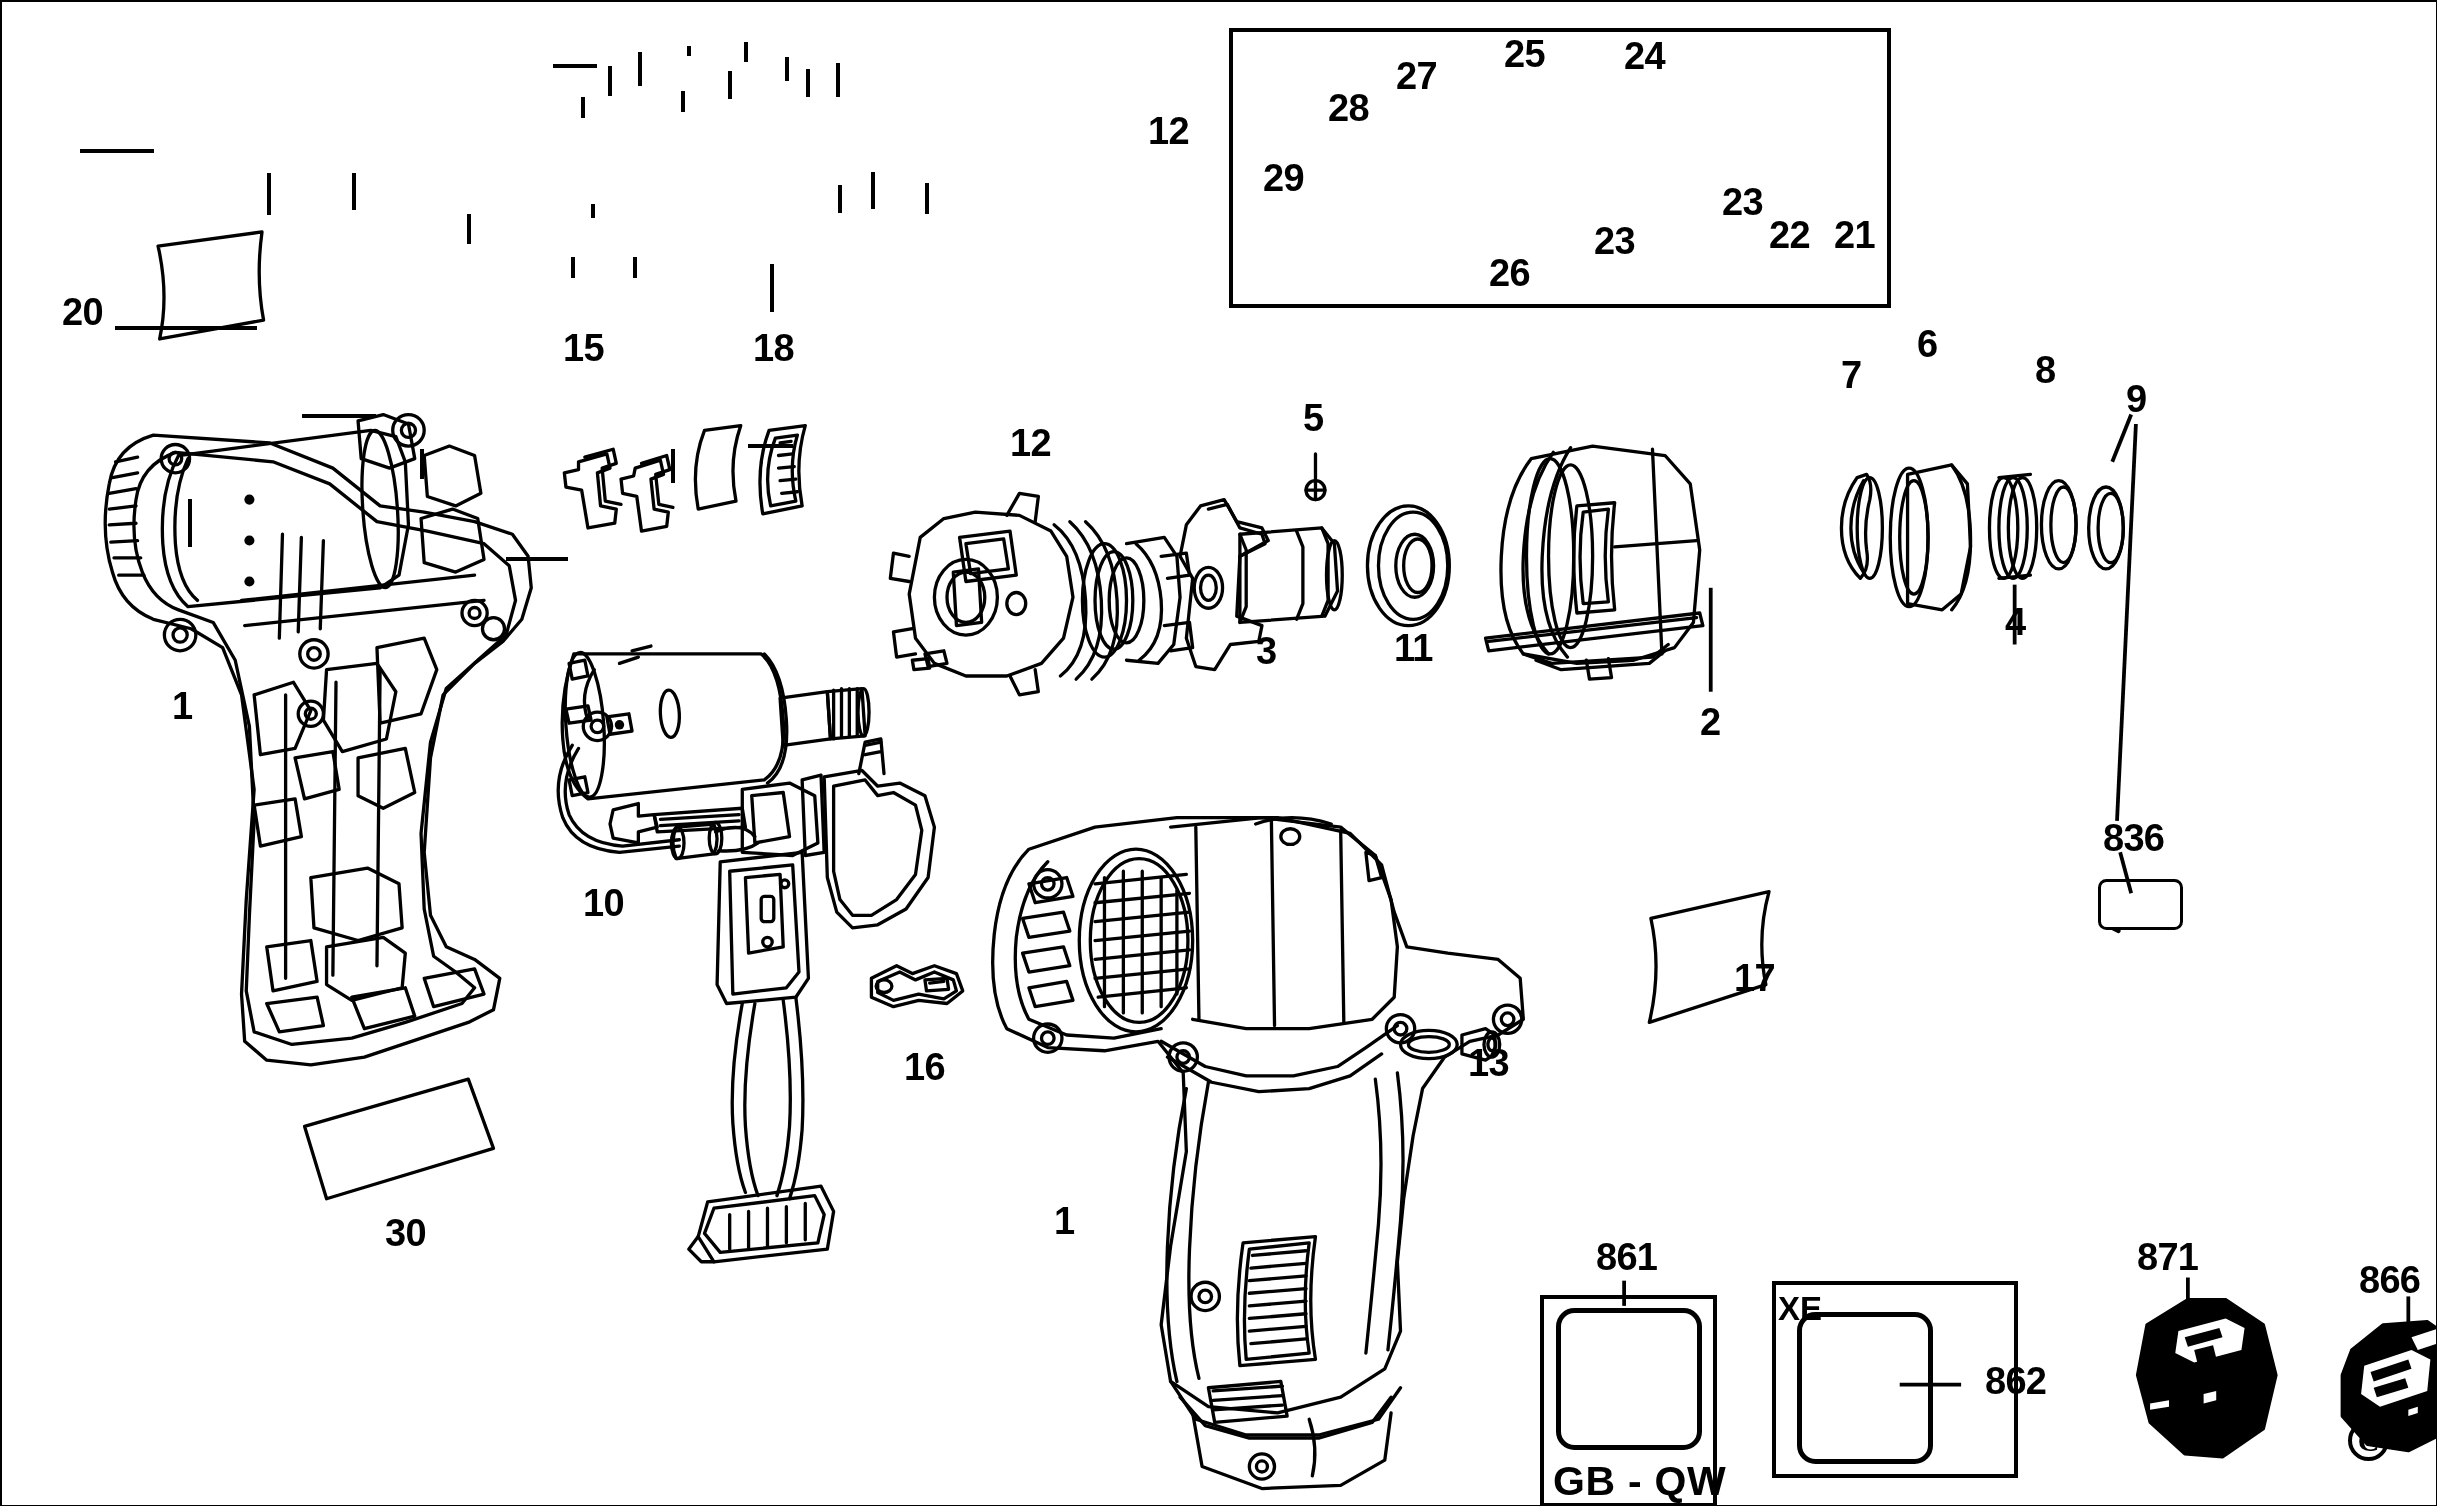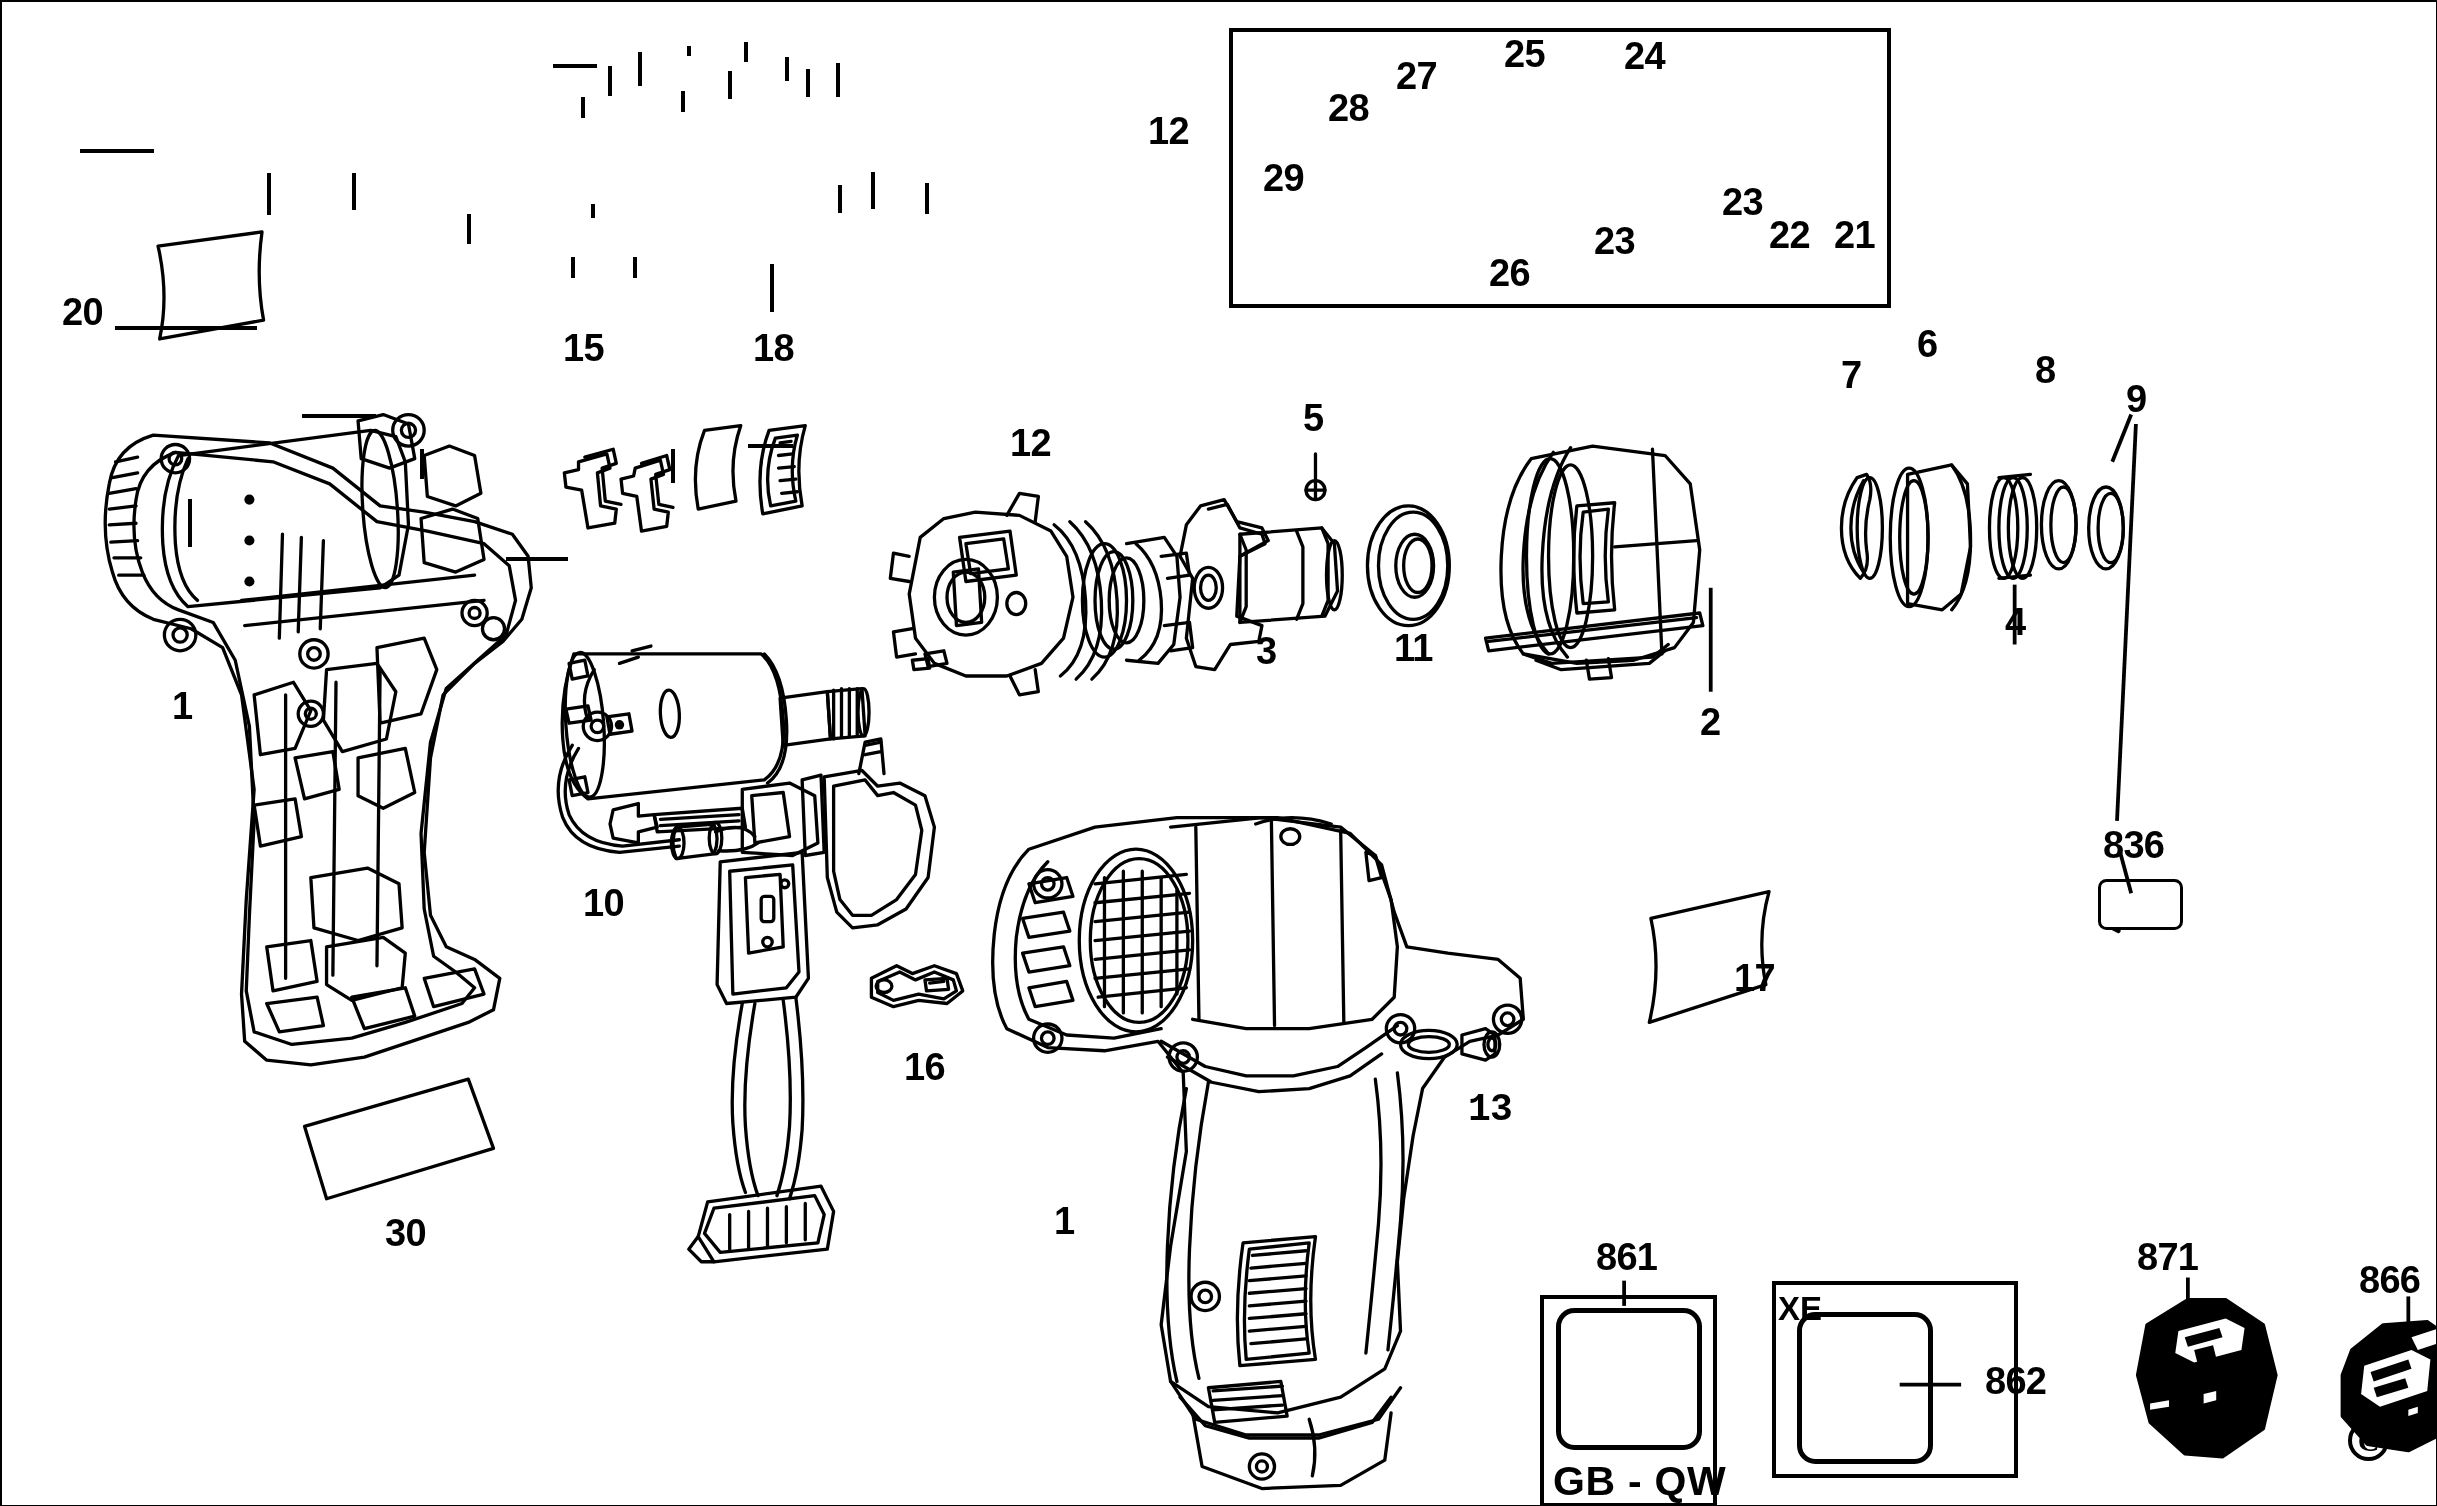--- a/index.html
+++ b/index.html
@@ -639,42 +639,42 @@
   <div class="lbl" style="left: 383px; top: 1212px;">30</div>
   <div class="lbl" style="left: 561px; top: 327px; text-align: right;">15</div>
   <div class="lbl" style="left: 751px; top: 327px;">18</div>
   <div class="lbl" style="left: 581px; top: 882px;">10</div>
   <div class="lbl" style="left: 902px; top: 1039px; margin-top: 7px;">16</div>
   <div class="lbl" style="left: 1008px; top: 422px;">12</div>
   <div class="lbl" style="left: 1301px; top: 397px;">5</div>
   <div class="lbl" style="left: 1254px; top: 630px;">3</div>
   <div class="lbl" style="left: 1392px; top: 627px;">11</div>
   <div class="lbl" style="left: 1052px; top: 1200px;">1</div>
-  <div class="lbl" style="left: 1466px; top: 1089px; font-family: Liberation Mono, monospace;">13</div>
+  <div class="lbl" style="left: 1466px; top: 1042px;">13</div>
   <div class="lbl" style="left: 1732px; top: 957px; text-align: right;">17</div>
   <div class="lbl" style="left: 1698px; top: 701px;">2</div>
 
   <div class="lbl" style="left: 1146px; top: 110px;">12</div>
   <div class="lbl" style="left: 1261px; top: 157px;">29</div>
   <div class="lbl" style="left: 1326px; top: 87px;">28</div>
   <div class="lbl" style="left: 1394px; top: 55px;">27</div>
   <div class="lbl" style="left: 1502px; top: 33px;">25</div>
   <div class="lbl" style="left: 1487px; top: 252px;">26</div>
   <div class="lbl" style="left: 1622px; top: 35px;">24</div>
   <div class="lbl" style="left: 1592px; top: 220px;">23</div>
   <div class="lbl" style="left: 1720px; top: 181px;">23</div>
   <div class="lbl" style="left: 1767px; top: 214px;">22</div>
   <div class="lbl" style="left: 1832px; top: 214px;">21</div>
 
   <div class="lbl" style="left: 1839px; top: 354px;">7</div>
   <div class="lbl" style="left: 1915px; top: 323px;">6</div>
   <div class="lbl" style="left: 2033px; top: 349px;">8</div>
   <div class="lbl" style="left: 2124px; top: 378px;">9</div>
   <div class="lbl" style="left: 2003px; top: 601px;">4</div>
-  <div class="lbl" style="left: 2101px; top: 817px; margin-top: 7px;">836</div>
+  <div class="lbl" style="left: 2101px; top: 817px;">836</div>
 
   <div class="lbl" style="left: 1594px; top: 1236px;">861</div>
   <div class="lbl" style="left: 1965px; top: 1360px; margin-left: 18px;">862</div>
   <div class="lbl" style="left: 2135px; top: 1236px;">871</div>
   <div class="lbl" style="left: 2357px; top: 1259px;">866</div>
 
   <div class="copy" style="left:2346px;top:1418px;">C</div>
 
 </div>
 

